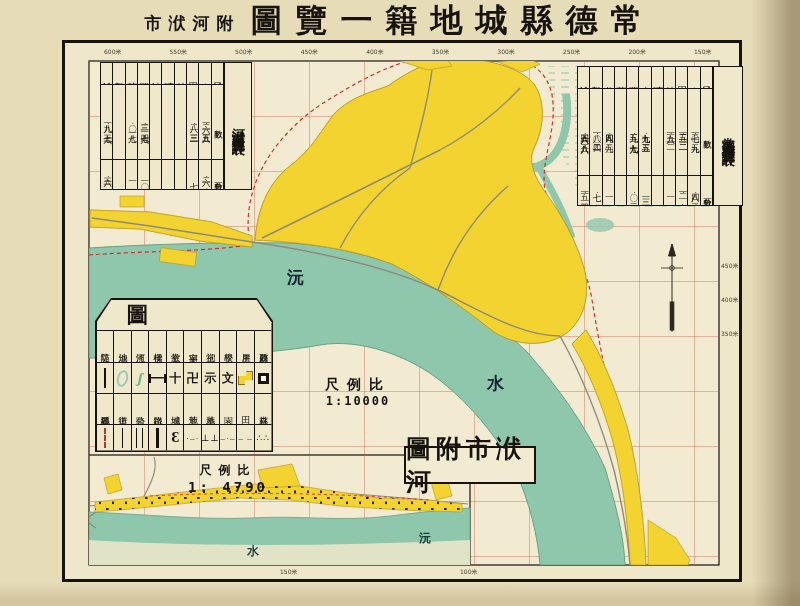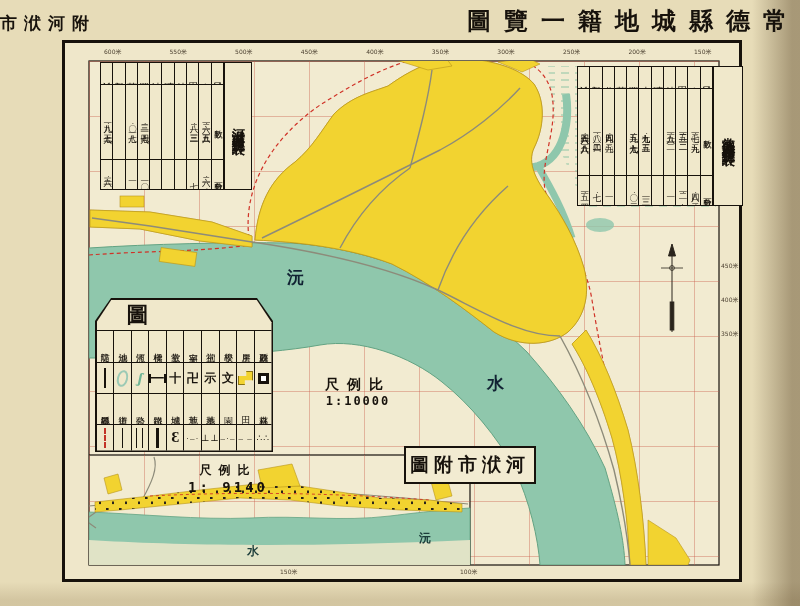--- a/index.html
+++ b/index.html
@@ -9,23 +9,23 @@
     background:
       linear-gradient(90deg, rgba(120,95,55,0) 94%, rgba(90,70,40,.45) 99%),
       linear-gradient(0deg, rgba(120,95,55,.18) 0 1%, rgba(120,95,55,0) 4%),
       #e7dcb8;
     color:#17120c;
   }
   .abs{position:absolute;}
   .v{writing-mode:vertical-rl;text-orientation:upright;}
 
   
-  #title-row{left:0;top:2px;width:800px;height:38px;display:flex;align-items:center;justify-content:space-between;gap:10px;}
+  #title-row{left:0;top:2px;width:800px;height:38px;display:flex;align-items:center;justify-content:center;gap:10px;}
   #title-annex{font-size:17px;font-weight:700;letter-spacing:7px;margin-top:4px;}
-  #title-main{font-size:24px;font-weight:700;letter-spacing:13px;}
+  #title-main{font-size:32px;font-weight:700;letter-spacing:13px;}
 
   
   #frame{left:62px;top:40px;width:680px;height:542px;border:3px solid #17120c;box-sizing:border-box;}
   #frame::after{content:"";position:absolute;inset:2px;border:1px solid #17120c;}
 
   
   .stat-table{display:flex;background:#f0e8cb;border:1.5px solid #17120c;box-sizing:border-box;}
   .tcols{display:flex;flex:1;}
   .tcol{flex:1;display:grid;grid-template-rows:22px 1fr 30px;border-right:1px solid #17120c;}
   .tcol:last-child{border-right:1px solid #17120c;}
@@ -73,21 +73,21 @@
   
   .scale{display:flex;flex-direction:column;align-items:center;}
   #scale-main{left:298px;top:376px;width:120px;}
   #scale-main .sl{font-size:14px;font-weight:700;letter-spacing:8px;}
   #scale-main .sr{font-size:12px;font-weight:700;letter-spacing:2px;font-family:"DejaVu Sans Mono",monospace;}
   #scale-inset{left:168px;top:462px;width:120px;}
   #scale-inset .sl{font-size:12px;font-weight:700;letter-spacing:7px;}
   #scale-inset .sr{font-size:14px;font-weight:700;letter-spacing:3px;font-family:"DejaVu Sans Mono",monospace;}
   #inset-title-box{left:404px;top:446px;width:128px;height:34px;border:2.5px solid #17120c;
     background:#f2ebd1;display:flex;align-items:center;justify-content:center;
-    font-size:19px;font-weight:700;letter-spacing:5px;}
+    font-size:25px;font-weight:700;letter-spacing:5px;}
 
   .river-label{font-weight:700;color:#123;}
   #lbl-yuan-main{left:287px;top:266px;font-size:17px;}
   #lbl-shui-main{left:487px;top:372px;font-size:17px;}
   #lbl-yuan-inset{left:419px;top:530px;font-size:12px;color:#1b3d3a;}
   #lbl-shui-inset{left:247px;top:543px;font-size:12px;color:#1b3d3a;}
 
   .tick{position:absolute;font-size:6px;color:#4a3f2f;font-family:"DejaVu Sans",sans-serif;white-space:nowrap;}
 </style>
 </head>
@@ -449,21 +449,21 @@
       </div>
   </div>
 </div>
 
 <div id="scale-main" class="abs scale">
   <span class="sl">尺例比</span>
   <span class="sr">1:10000</span>
 </div>
 <div id="scale-inset" class="abs scale">
   <span class="sl">尺例比</span>
-  <span class="sr">1: 9140</span>
+  <span class="sr">1: 4790</span>
 </div>
 <div id="inset-title-box" class="abs">
   <span>圖附市洑河</span>
 </div>
 
 <span id="lbl-yuan-main" class="abs river-label">沅</span>
 <span id="lbl-shui-main" class="abs river-label">水</span>
 <span id="lbl-yuan-inset" class="abs river-label">沅</span>
 <span id="lbl-shui-inset" class="abs river-label">水</span>
 

